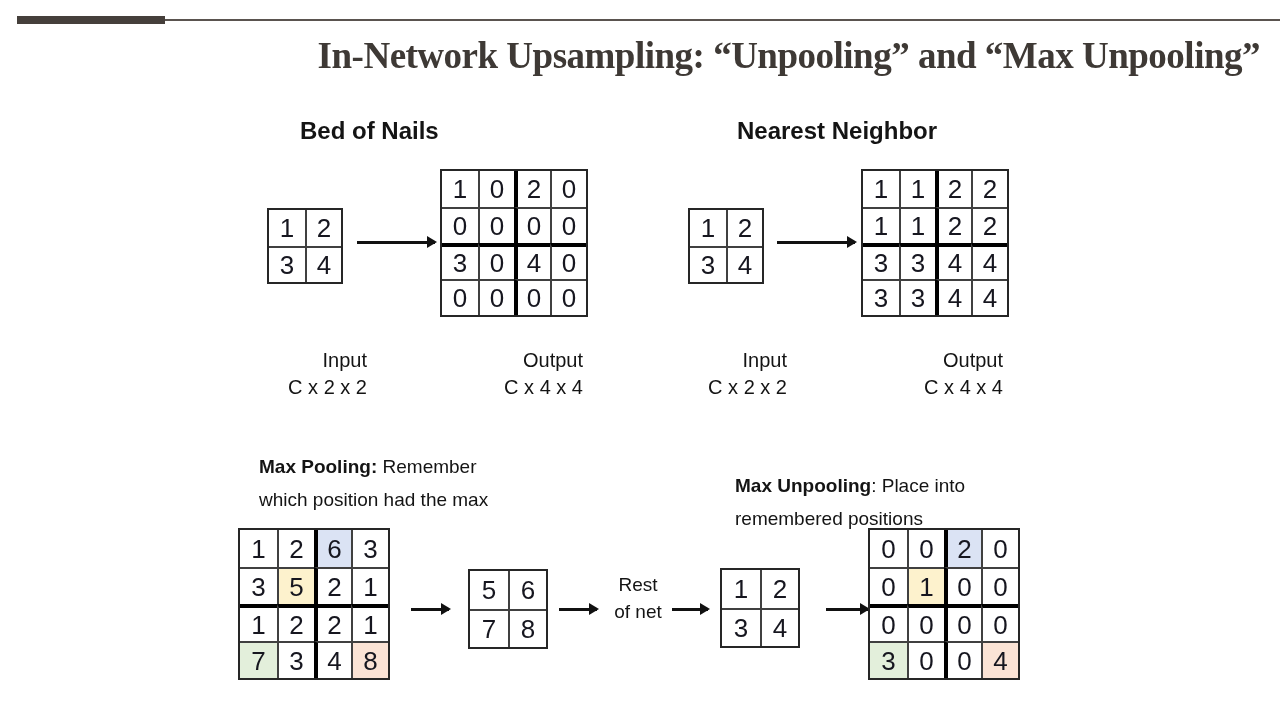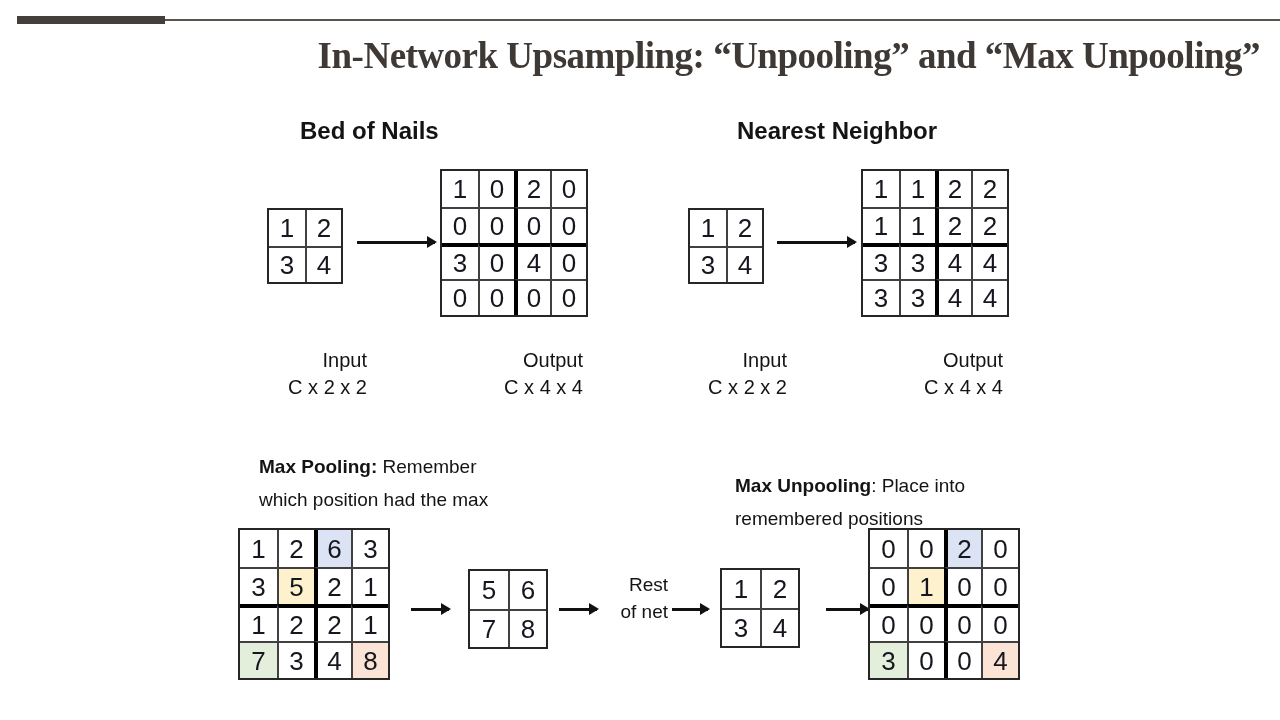--- a/index.html
+++ b/index.html
@@ -40,21 +40,21 @@
     content:"";position:absolute;right:-2px;top:-4.8px;width:0;height:0;
     border-left:10px solid #111;border-top:6px solid transparent;border-bottom:6px solid transparent;
   }
   
   .io-label{position:absolute;width:130px;top:347px;text-align:right;
     font-size:20px;color:#141414;line-height:27px;}
   
   .caption{position:absolute;font-size:19px;color:#141414;line-height:33px;}
   .caption .b{font-weight:700;}
   
-  .restnet{position:absolute;left:608px;top:571px;width:60px;text-align:right;
+  .restnet{position:absolute;left:608px;top:571px;width:60px;text-align:center;
     font-size:19px;color:#141414;line-height:27px;}
 </style>
 </head>
 <body>
 
 <div class="slide">
 
   <div class="accent-rect" style="background: rgb(69, 63, 59);"></div>
   <div class="accent-line" style="background: rgb(90, 84, 79);"></div>
 

